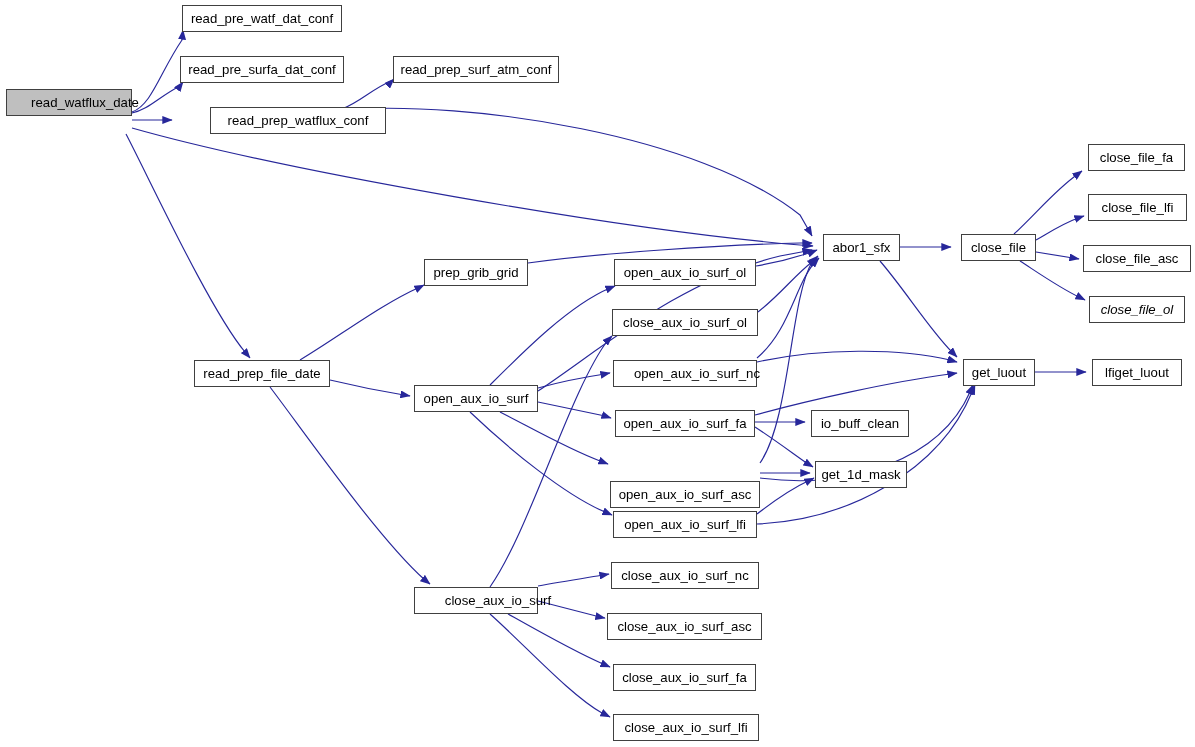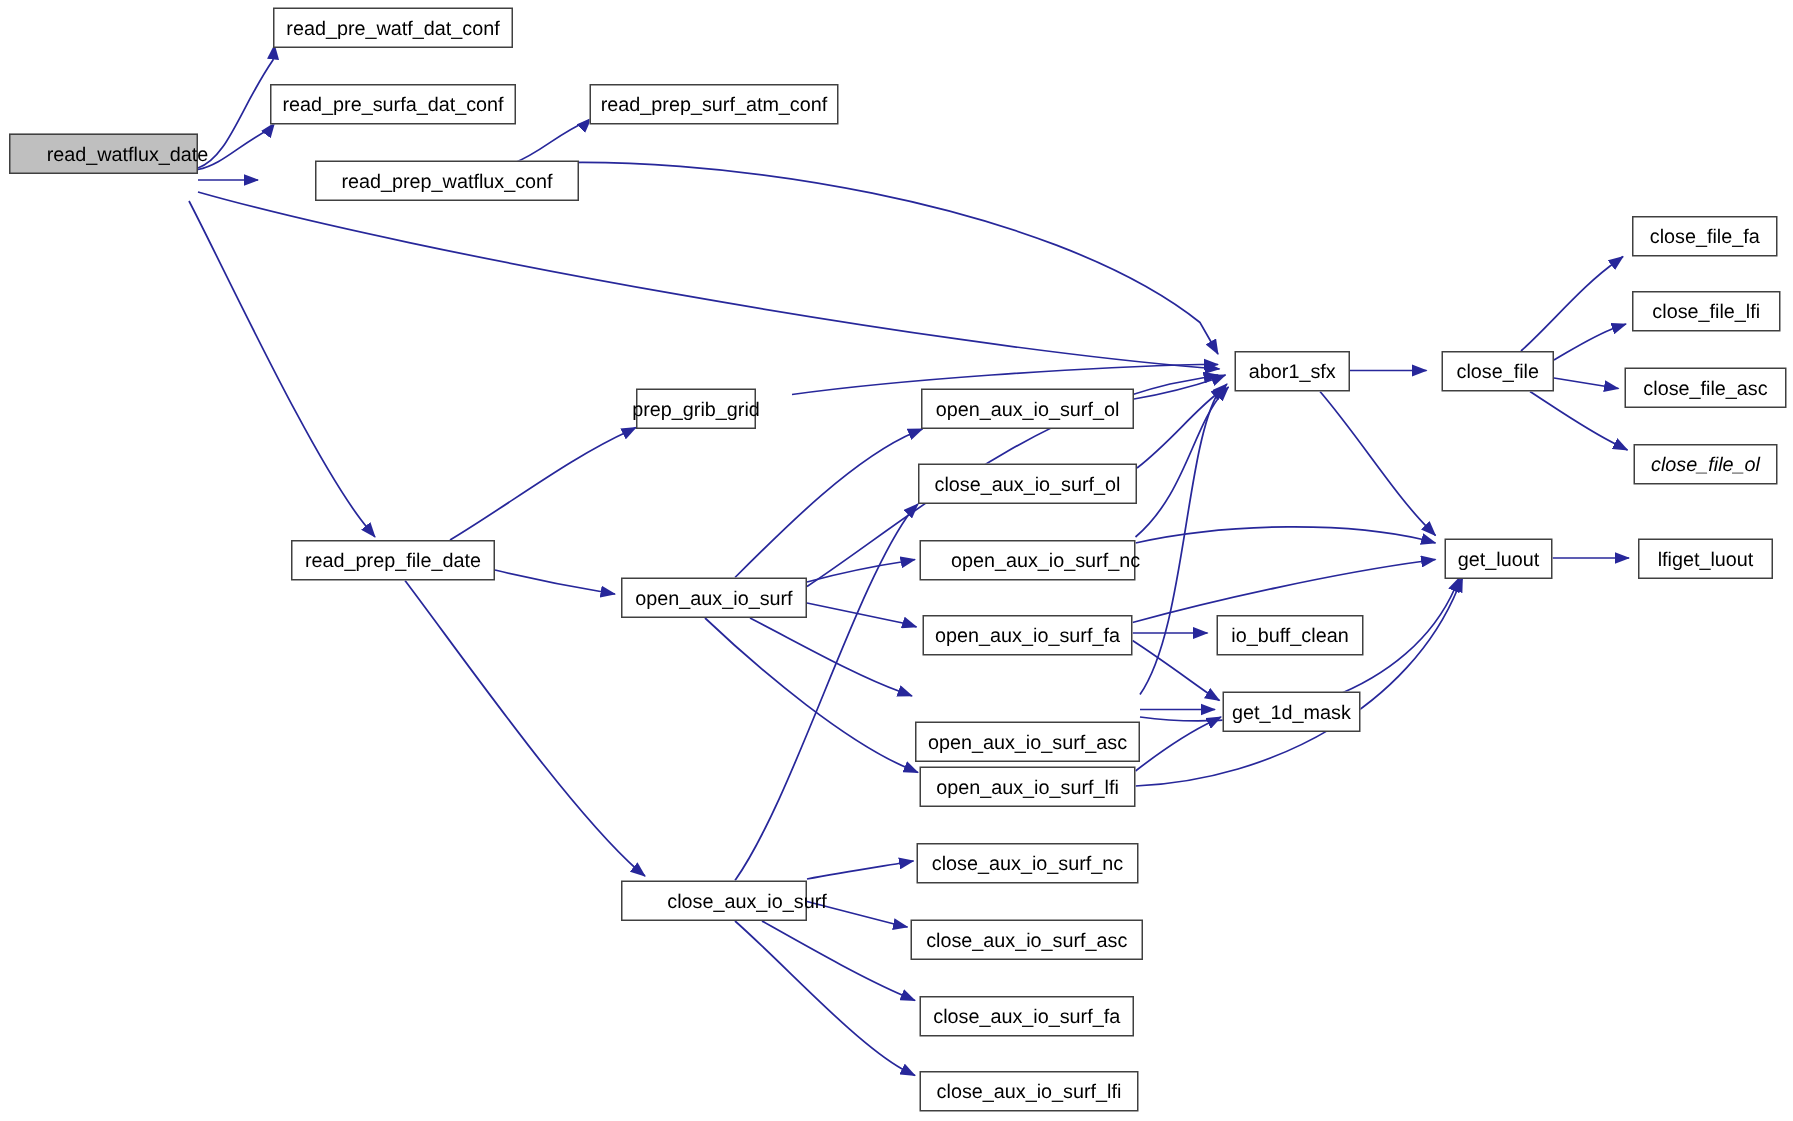--- a/index.html
+++ b/index.html
@@ -99,21 +99,21 @@
       </div>
       <div class="nodebox" style="left: 1089px; top: 296px; width: 96px; height: 27px; font-style: italic;">
         <span class="nodelabel">close_file_ol</span>
       </div>
       <div class="nodebox" style="left: 963px; top: 359px; width: 72px; height: 27px;">
         <span class="nodelabel">get_luout</span>
       </div>
       <div class="nodebox" style="left: 1092px; top: 359px; width: 90px; height: 27px;">
         <span class="nodelabel">lfiget_luout</span>
       </div>
-      <div class="nodebox" style="left: 424px; top: 259px; width: 80px; height: 27px;">
+      <div class="nodebox" style="left: 424px; top: 259px; width: 104px; height: 27px;">
         <span class="nodelabel">prep_grib_grid</span>
       </div>
       <div class="nodebox" style="left: 194px; top: 360px; width: 136px; height: 27px;">
         <span class="nodelabel">read_prep_file_date</span>
       </div>
       <div class="nodebox" style="left: 414px; top: 385px; width: 124px; height: 27px;">
         <span class="nodelabel">open_aux_io_surf</span>
       </div>
       <div class="nodebox" style="left: 414px; top: 587px; width: 124px; height: 27px; padding-left: 44px;">
         <span class="nodelabel">close_aux_io_surf</span>

